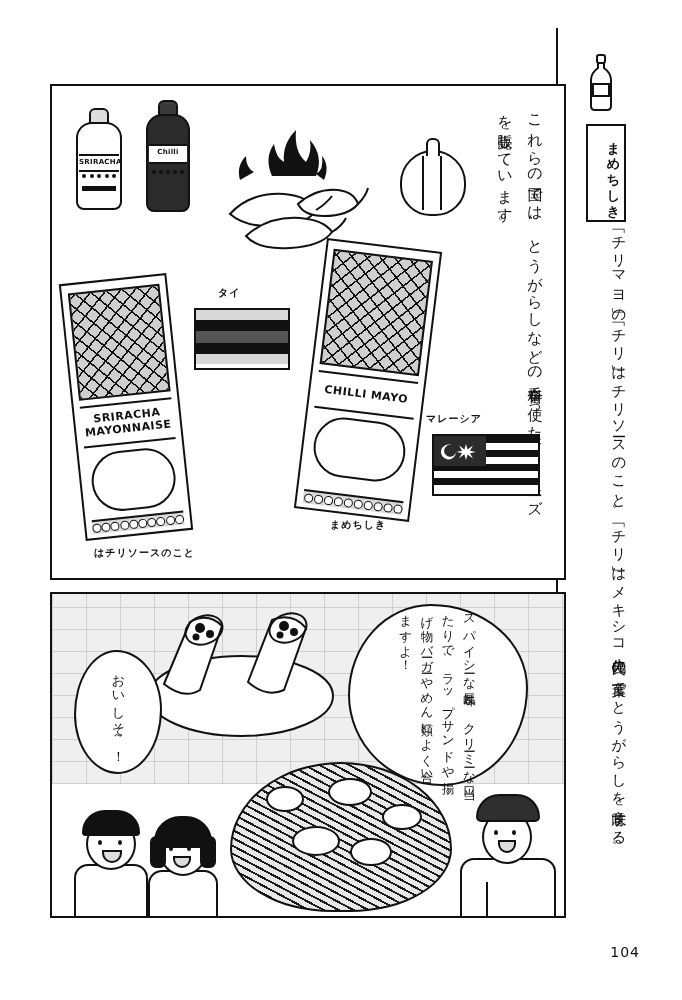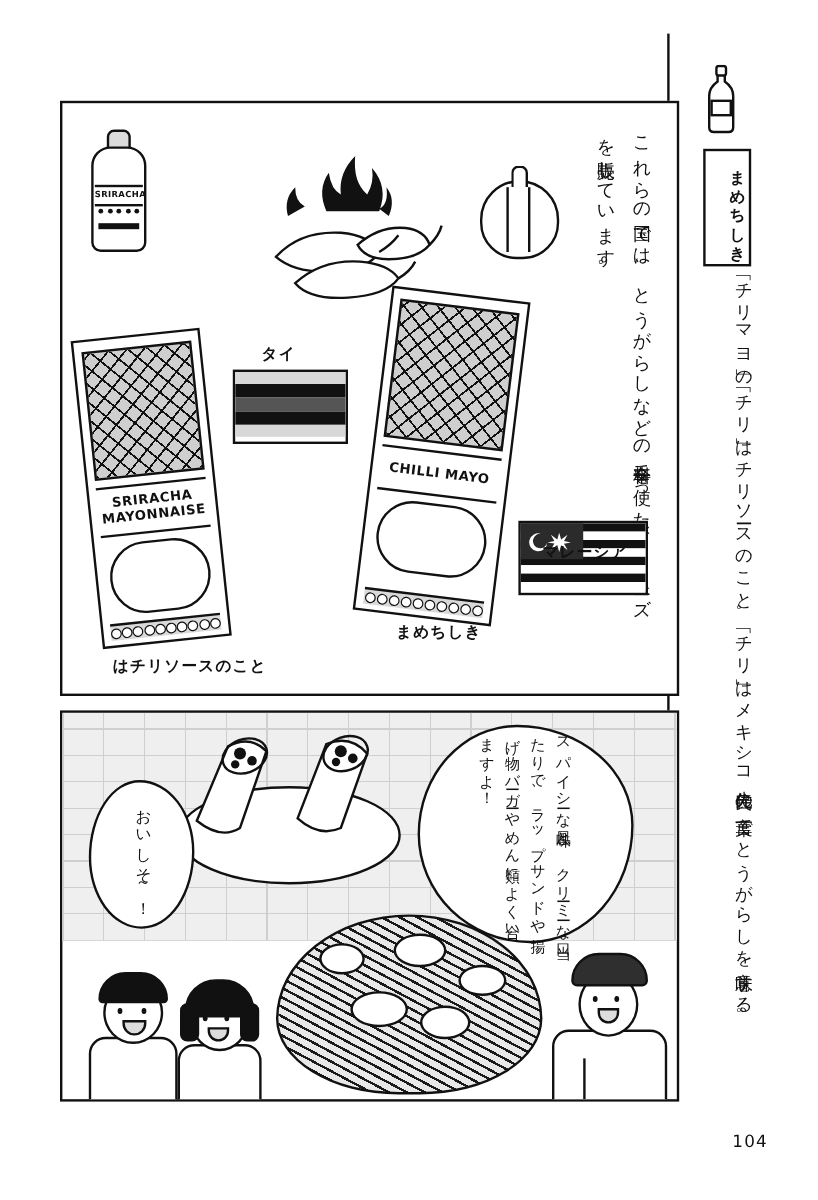--- a/index.html
+++ b/index.html
@@ -95,21 +95,21 @@
     writing-mode: vertical-rl;
     text-orientation: upright;
     font-size: 15px;
     line-height: 2.0;
     letter-spacing: 1px;
   }
 
   
   .label {
     position: absolute;
-    font-size: 13px;
+    font-size: 10px;
     font-weight: bold;
     letter-spacing: 1px;
     white-space: nowrap;
   }
 
   
   .bottle {
     position: absolute;
   }
   .bottle .cap {
@@ -403,20 +403,32 @@
     <div class="dots" style="top:66px;">
       <i></i>
         <i></i>
         <i></i>
         <i></i>
         <i></i>
     </div>
     <div class="stripe" style="top:78px;"></div>
   </div>
 
+  <div class="bottle dark" style="left:94px; top:14px; width:44px; height:112px;">
+    <div class="cap"></div>
+    <div class="body"></div>
+    <div class="band" style="top:44px; height:16px;">Chilli</div>
+    <div class="dots" style="top:70px;">
+      <i></i>
+        <i></i>
+        <i></i>
+        <i></i>
+        <i></i>
+    </div>
+  </div>
 
   <svg style="position:absolute; left:160px; top:32px; width:160px; height:140px;" viewBox="0 0 160 140">
     <g fill="#111">
       <path d="M60 58 Q52 40 62 26 Q64 40 72 44 Q70 26 84 12 Q82 34 94 44 Q100 34 98 22 Q112 38 104 58 Z"></path>
       <path d="M28 62 Q24 48 34 38 Q34 50 42 54 Z"></path>
       <path d="M112 62 Q118 48 110 38 Q112 52 104 56 Z"></path>
     </g>
     <g fill="#fff" stroke="#111" stroke-width="2">
       <path d="M18 96 Q38 74 72 76 Q96 78 104 92 Q96 106 66 108 Q34 110 18 96 Z"></path>
       <path d="M34 118 Q56 98 88 100 Q112 102 120 114 Q110 128 78 130 Q46 132 34 118 Z"></path>
@@ -492,21 +504,21 @@
     <div class="row" style="height:7px; background:#111;"></div>
     <div class="row" style="height:7px; background:#fff;"></div>
     <div class="row" style="height:7px; background:#111;"></div>
     <div class="row" style="height:7px; background:#fff;"></div>
     <div style="position:absolute; left:0; top:0; width:52px; height:30px; background:#2b2b2b;"></div>
     <svg style="position:absolute; left:6px; top:5px;" width="40" height="22" viewBox="0 0 40 22">
       <path d="M16 11 a7.5 7.5 0 1 1 -5 -7.1 a6 6 0 1 0 5 7.1 Z" fill="#fff"></path>
       <path d="M26 3 l1.6 5.6 L33 4.6 l-3 5.2 l5.8 1.2 l-5.8 1.2 l3 5.2 l-5.4 -4 L26 19 l-1.6 -5.8 l-5.4 4 l3 -5.2 L16.2 11 l5.8 -1.2 l-3 -5.2 l5.4 4 Z" fill="#fff"></path>
     </svg>
   </div>
-  <div class="label" style="left:400px; top:326px;margin-top:39px;">マレーシア</div>
+  <div class="label" style="left:374px; top:326px;">マレーシア</div>
 
   <div class="label" style="left:42px; top:460px;">はチリソースのこと</div>
   <div class="label" style="left:278px; top:432px;">まめちしき</div>
 </div>
 
 <div class="panel" id="panel-bottom">
 
   <div class="brickbg"></div>
 
   <svg style="position:absolute; left:94px; top:10px; width:190px; height:140px;" viewBox="0 0 190 140">

